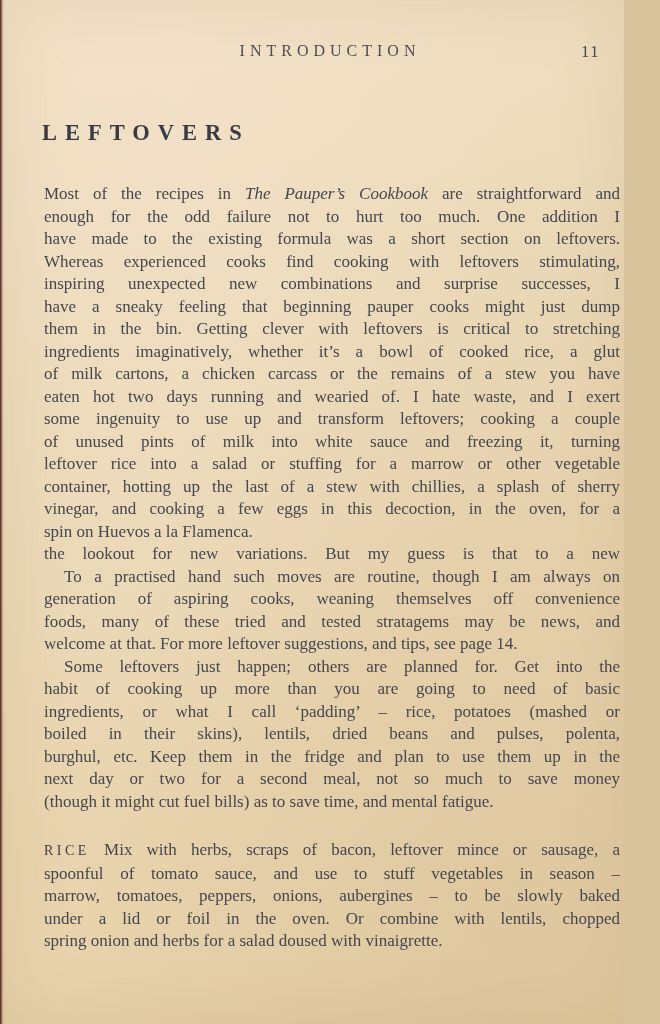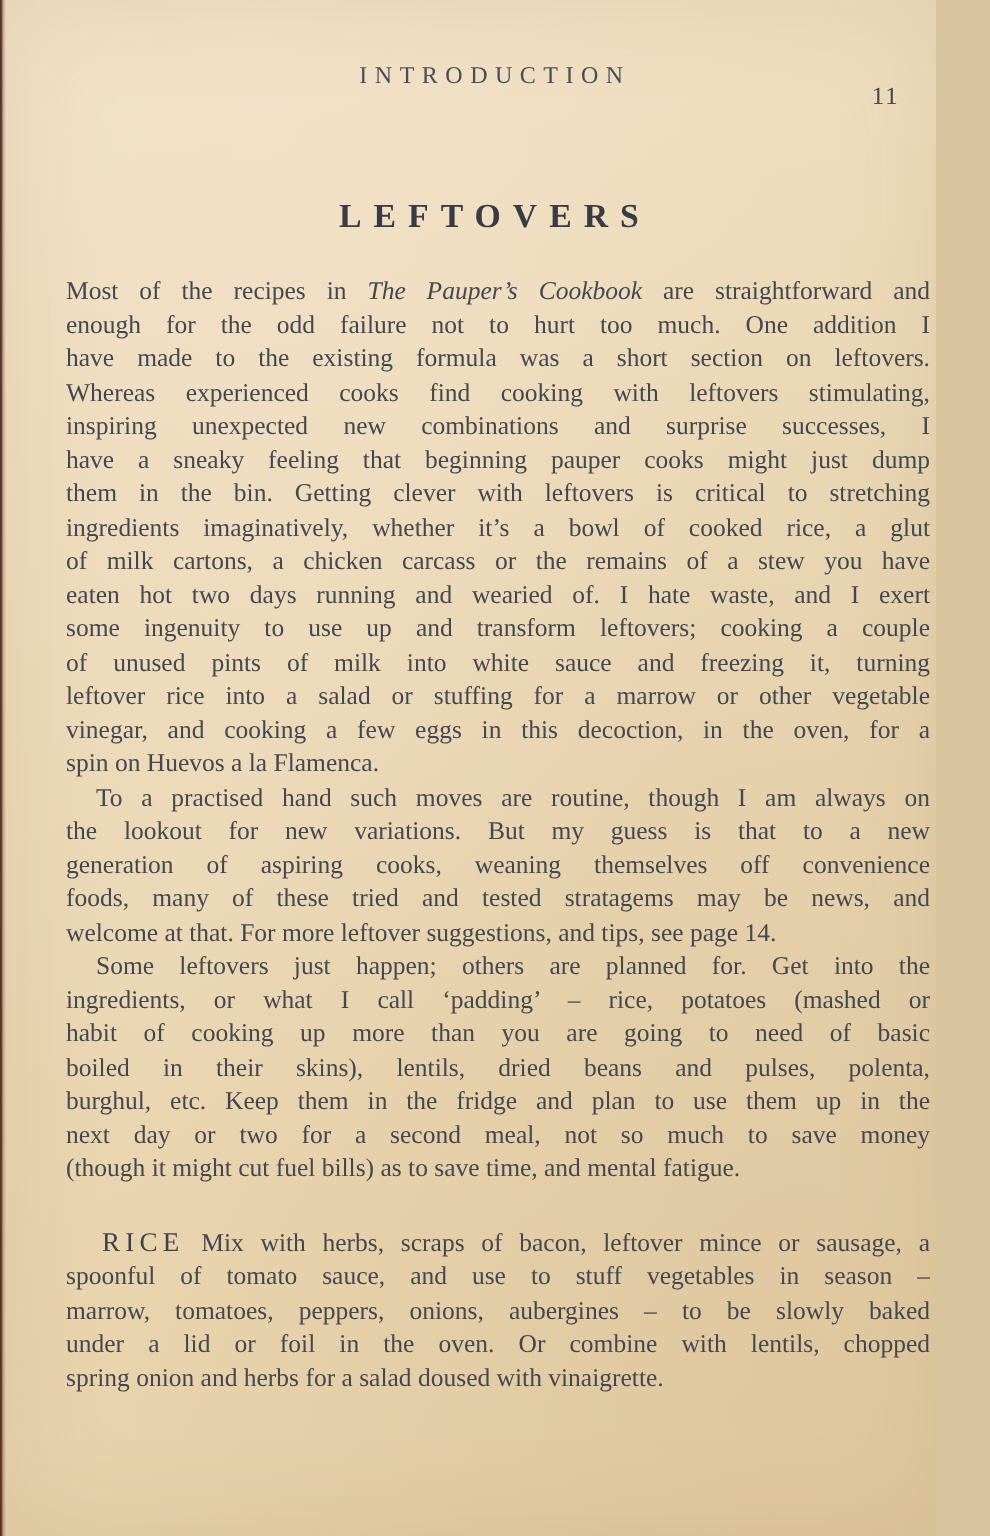--- a/index.html
+++ b/index.html
@@ -25,44 +25,44 @@
   }
   .running-head{
     position:absolute;top:42px;left:42px;width:576px;
     text-align:center;
   }
   .head-text{
     font-size:16px;letter-spacing:5px;color:#4b4d54;
   }
   .page-num{
     position:absolute;right:18px;top:0;
-    font-size:16.5px;letter-spacing:1.5px;color:#45474e;margin-top:12px;
+    font-size:16.5px;letter-spacing:1.5px;color:#45474e;
   }
   .title{
-    position:absolute;top:131px;left:42px;width:576px;margin:0;
-    text-align:center;font-size:22.5px;font-weight:bold;
+    position:absolute;top:120px;left:42px;width:576px;margin:0;
+    font-size:22.5px;font-weight:bold;
     letter-spacing:8px;color:#383b43;
   }
   .body-text{
     position:absolute;top:183px;left:44px;width:576px;
     font-size:17px;
   }
   .paragraph{margin:0;}
   .paragraph.gap-before{margin-top:26px;}
   .line{
     line-height:22.5px;
     text-align:justify;
     text-align-last:justify;
     overflow:hidden;
     white-space:normal;
   }
   .line.last{text-align-last:left;}
   .line.indent{text-indent:20px;}
   .lead{
-    font-size:18px;letter-spacing:3.5px;color:#3f4148;margin-left:24px;
+    font-size:14px;letter-spacing:3.5px;color:#3f4148;
   }
   i{font-style:italic;}
 </style>
 </head>
 <body>
 
 <div class="page">
   <div class="edge"></div>
   <header class="running-head">
     <span class="head-text">INTRODUCTION</span>
@@ -77,34 +77,35 @@
         <div class="line">Whereas experienced cooks find cooking with leftovers stimulating,</div>
         <div class="line">inspiring unexpected new combinations and surprise successes, I</div>
         <div class="line">have a sneaky feeling that beginning pauper cooks might just dump</div>
         <div class="line">them in the bin. Getting clever with leftovers is critical to stretching</div>
         <div class="line">ingredients imaginatively, whether it’s a bowl of cooked rice, a glut</div>
         <div class="line">of milk cartons, a chicken carcass or the remains of a stew you have</div>
         <div class="line">eaten hot two days running and wearied of. I hate waste, and I exert</div>
         <div class="line">some ingenuity to use up and transform leftovers; cooking a couple</div>
         <div class="line">of unused pints of milk into white sauce and freezing it, turning</div>
         <div class="line">leftover rice into a salad or stuffing for a marrow or other vegetable</div>
+        <div class="line">container, hotting up the last of a stew with chillies, a splash of sherry</div>
         <div class="line">vinegar, and cooking a few eggs in this decoction, in the oven, for a</div>
         <div class="line last">spin on Huevos a la Flamenca.</div>
       </div>
       <div class="paragraph">
+        <div class="line">the lookout for new variations. But my guess is that to a new</div>
         <div class="line indent">To a practised hand such moves are routine, though I am always on</div>
-        <div class="line">the lookout for new variations. But my guess is that to a new</div>
         <div class="line">generation of aspiring cooks, weaning themselves off convenience</div>
         <div class="line">foods, many of these tried and tested stratagems may be news, and</div>
         <div class="line last">welcome at that. For more leftover suggestions, and tips, see page 14.</div>
       </div>
       <div class="paragraph">
         <div class="line indent">Some leftovers just happen; others are planned for. Get into the</div>
+        <div class="line">habit of cooking up more than you are going to need of basic</div>
         <div class="line">ingredients, or what I call ‘padding’ – rice, potatoes (mashed or</div>
-        <div class="line">habit of cooking up more than you are going to need of basic</div>
         <div class="line">boiled in their skins), lentils, dried beans and pulses, polenta,</div>
         <div class="line">burghul, etc. Keep them in the fridge and plan to use them up in the</div>
         <div class="line">next day or two for a second meal, not so much to save money</div>
         <div class="line last">(though it might cut fuel bills) as to save time, and mental fatigue.</div>
       </div>
       <div class="paragraph gap-before">
         <div class="line"><span class="lead">RICE</span> Mix with herbs, scraps of bacon, leftover mince or sausage, a</div>
         <div class="line">spoonful of tomato sauce, and use to stuff vegetables in season –</div>
         <div class="line">marrow, tomatoes, peppers, onions, aubergines – to be slowly baked</div>
         <div class="line">under a lid or foil in the oven. Or combine with lentils, chopped</div>

